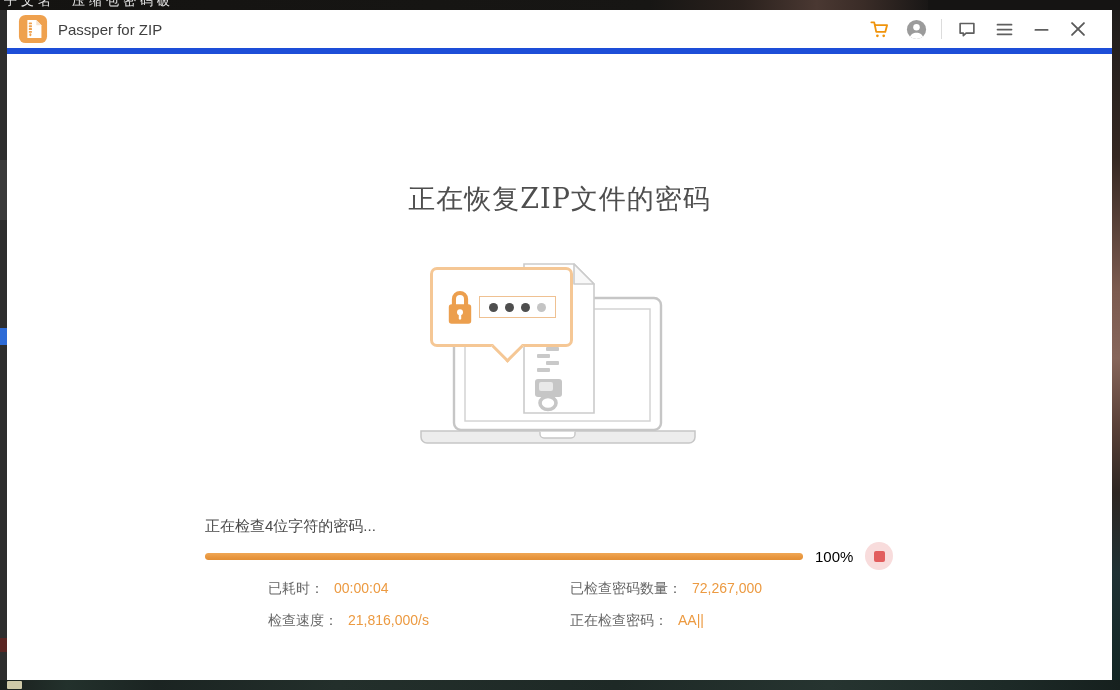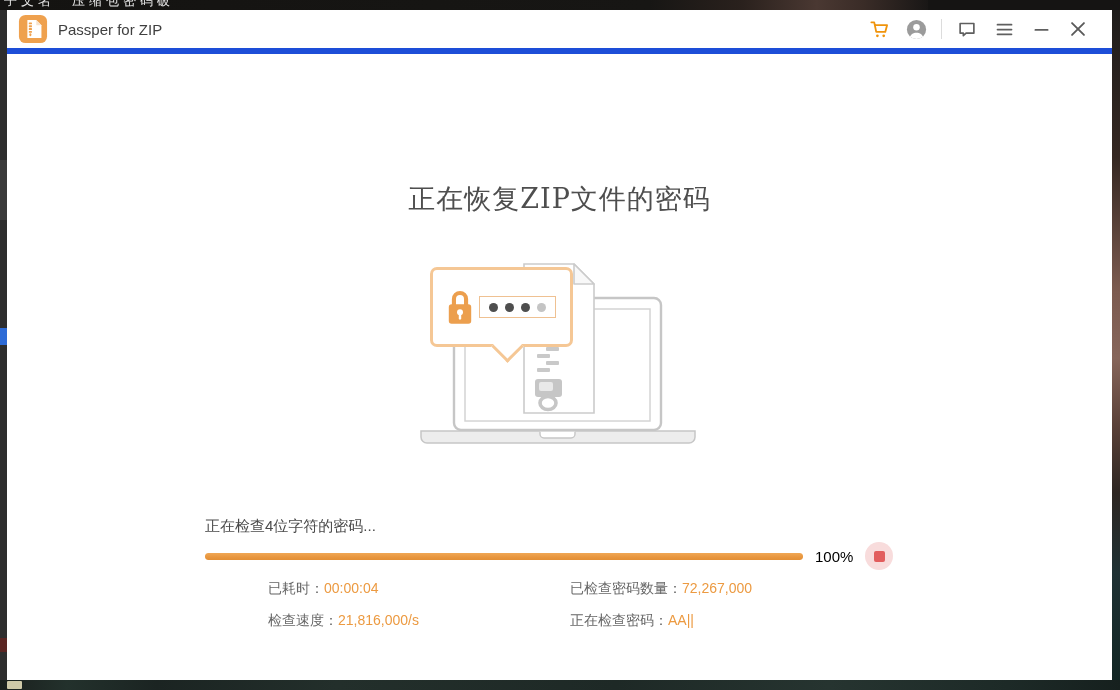--- a/index.html
+++ b/index.html
@@ -101,21 +101,21 @@
     margin-left:8px; width:28px; height:28px; border-radius:50%;
     background:#f8dcdc; border:none; display:flex; align-items:center; justify-content:center; cursor:pointer; padding:0;
   }
   .stop-btn .stop-square { width:11px; height:11px; border-radius:2px; background:#e25d5d; }
 
   
   .stats {
     position:absolute; left:261px; top:526px;
     display:grid; grid-template-columns:302px auto; row-gap:14px; font-size:14px;
   }
-  .stat { display:flex; align-items:baseline; gap:0; white-space:nowrap; }
+  .stat { display:flex; align-items:baseline; gap:10px; white-space:nowrap; }
   .stat .lbl { color:#666666; }
   .stat .val { color:#ec9a41; }
 </style>
 </head>
 <body>
 
 <div class="bg-top">
   <span class="frag-text">子文名　压缩包密码破</span>
 </div>
 <div class="bg-left">

